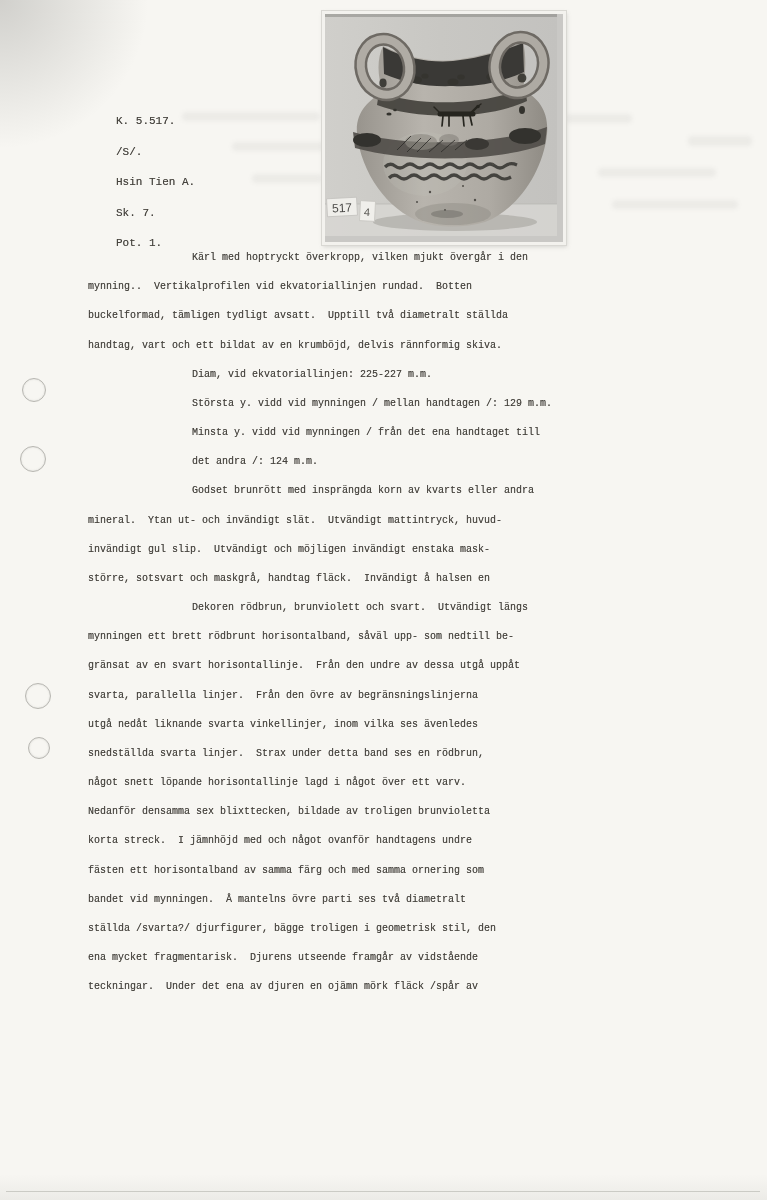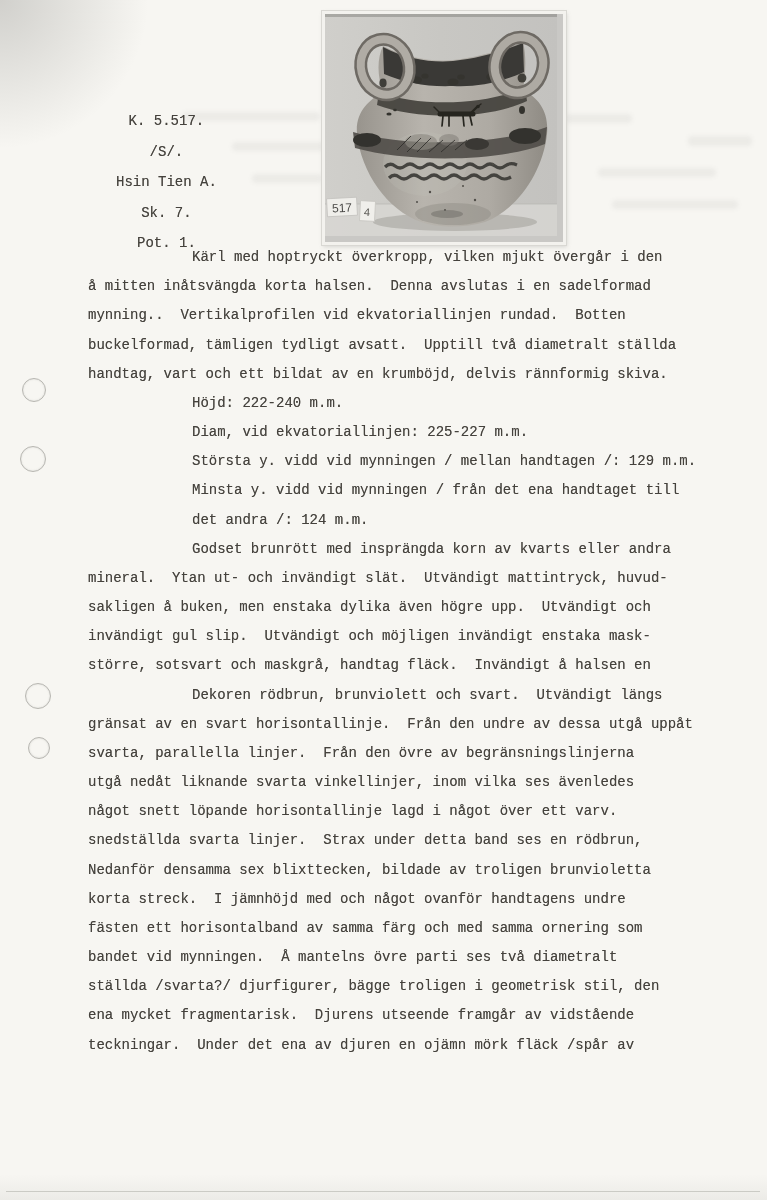--- a/index.html
+++ b/index.html
@@ -20,24 +20,24 @@
   
   .hole{position:absolute;border:1.4px solid #b7b6b1;border-radius:50%;
     background:transparent;box-shadow:inset 0 0 2px rgba(150,150,145,.35);}
   .hole.h1{left:22px;top:378px;width:22px;height:22px;}
   .hole.h2{left:20px;top:446px;width:24px;height:24px;}
   .hole.h3{left:25px;top:683px;width:24px;height:24px;}
   .hole.h4{left:28px;top:737px;width:20px;height:20px;}
   
   .ghost{position:absolute;background:#8d8c88;opacity:.10;filter:blur(2px);border-radius:3px;}
   
-  .header-block{position:absolute;left:116px;top:106px;font-size:14px;line-height:30.6px;text-align:center;}
+  .header-block{position:absolute;left:116px;top:106px;font-size:11px;line-height:30.6px;}
   .h-line{white-space:pre;text-shadow:0 0 .6px rgba(64,62,57,.55);}
   
-  .body-block{position:absolute;left:88px;top:243px;width:640px;font-size:14px;line-height:29.17px;}
+  .body-block{position:absolute;left:88px;top:243px;width:640px;font-size:10px;line-height:29.17px;}
   .t-line{white-space:pre;text-shadow:0 0 .6px rgba(64,62,57,.55);}
   .t-line.indent{padding-left:104px;}
   
   .photo{position:absolute;left:322px;top:11px;width:238px;height:228px;
     background:#c9c8c5;border:3px solid #f3f2ee;
     box-shadow:0 0 0 1px #d9d8d3, 1px 2px 4px rgba(120,120,115,.25);}
   .photo svg{display:block;}
 </style>
 </head>
 <body>
@@ -179,63 +179,61 @@
 
       <div class="h-line">Sk. 7.</div>
 
       <div class="h-line">Pot. 1.</div>
     </div>
 
   <div class="body-block">
 
       <div class="t-line indent">Kärl med hoptryckt överkropp, vilken mjukt övergår i den</div>
 
-      <div class="t-line">å mitten inåtsvängda korta halsen.  Denna avslutas i en sadelformad</div>
 
       <div class="t-line">mynning..  Vertikalprofilen vid ekvatoriallinjen rundad.  Botten</div>
 
       <div class="t-line">buckelformad, tämligen tydligt avsatt.  Upptill två diametralt ställda</div>
 
       <div class="t-line">handtag, vart och ett bildat av en krumböjd, delvis rännformig skiva.</div>
 
-      <div class="t-line indent">Höjd: 222-240 m.m.</div>
 
       <div class="t-line indent">Diam, vid ekvatoriallinjen: 225-227 m.m.</div>
 
       <div class="t-line indent">Största y. vidd vid mynningen / mellan handtagen /: 129 m.m.</div>
 
       <div class="t-line indent">Minsta y. vidd vid mynningen / från det ena handtaget till</div>
 
       <div class="t-line indent">det andra /: 124 m.m.</div>
 
       <div class="t-line indent">Godset brunrött med insprängda korn av kvarts eller andra</div>
 
       <div class="t-line">mineral.  Ytan ut- och invändigt slät.  Utvändigt mattintryck, huvud-</div>
 
-      <div class="t-line">sakligen å buken, men enstaka dylika även högre upp.  Utvändigt och</div>
 
       <div class="t-line">invändigt gul slip.  Utvändigt och möjligen invändigt enstaka mask-</div>
 
 
       <div class="t-line">större, sotsvart och maskgrå, handtag fläck.  Invändigt å halsen en</div>
 
 
       <div class="t-line indent">Dekoren rödbrun, brunviolett och svart.  Utvändigt längs</div>
 
+      <div class="t-line">mynningen ett brett rödbrunt horisontalband, såväl upp- som nedtill be-</div>
 
       <div class="t-line">gränsat av en svart horisontallinje.  Från den undre av dessa utgå uppåt</div>
 
 
       <div class="t-line">svarta, parallella linjer.  Från den övre av begränsningslinjerna</div>
 
       <div class="t-line">utgå nedåt liknande svarta vinkellinjer, inom vilka ses ävenledes</div>
 
+      <div class="t-line">snedställda svarta linjer.  Strax under detta band ses en rödbrun,</div>
+
       <div class="t-line">något snett löpande horisontallinje lagd i något över ett varv.</div>
-
-      <div class="t-line">snedställda svarta linjer.  Strax under detta band ses en rödbrun,</div>
 
       <div class="t-line">Nedanför densamma sex blixttecken, bildade av troligen brunvioletta</div>
 
       <div class="t-line">korta streck.  I jämnhöjd med och något ovanför handtagens undre</div>
 
       <div class="t-line">fästen ett horisontalband av samma färg och med samma ornering som</div>
 
       <div class="t-line">bandet vid mynningen.  Å mantelns övre parti ses två diametralt</div>
 
       <div class="t-line">ställda /svarta?/ djurfigurer, bägge troligen i geometrisk stil, den</div>

